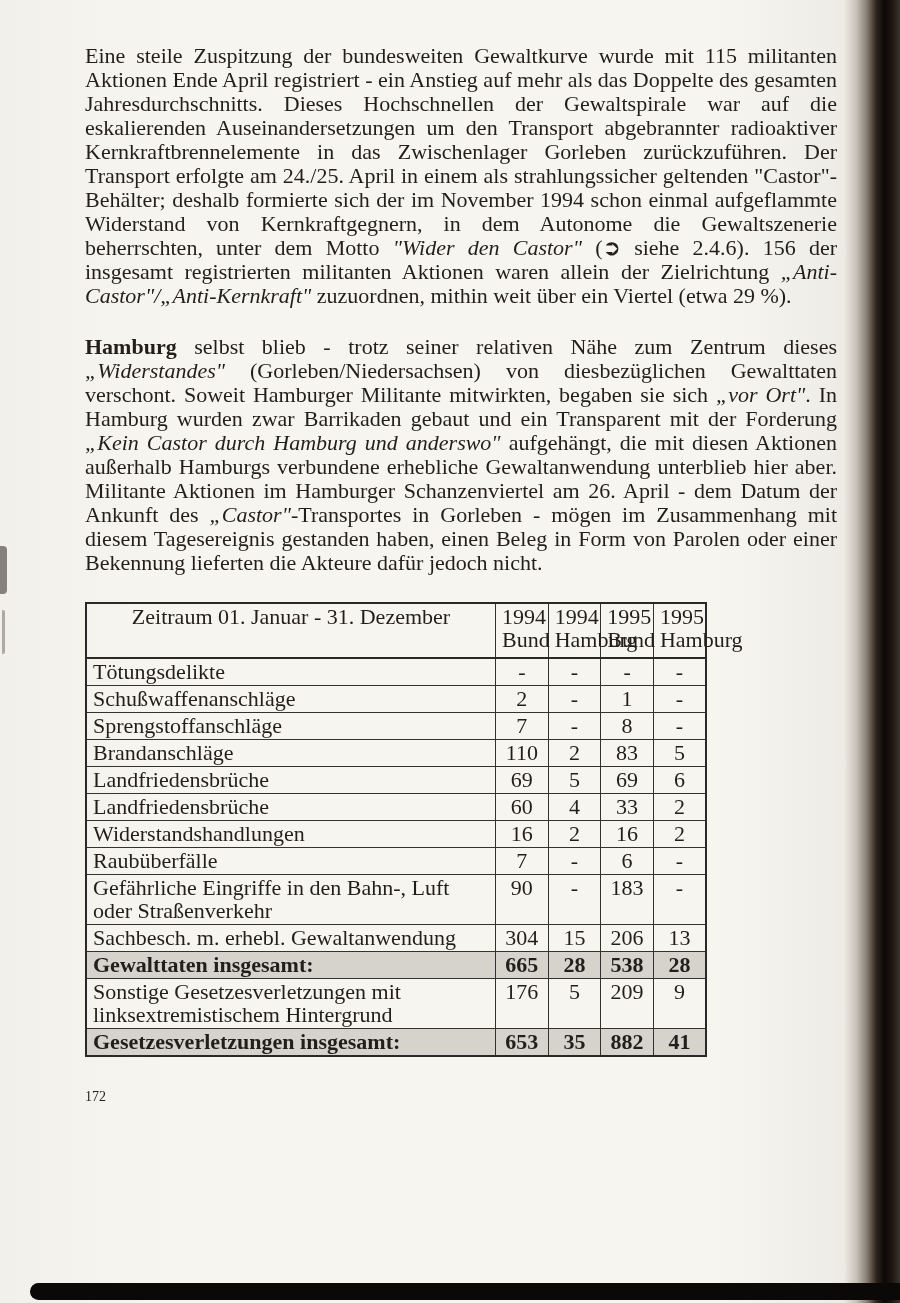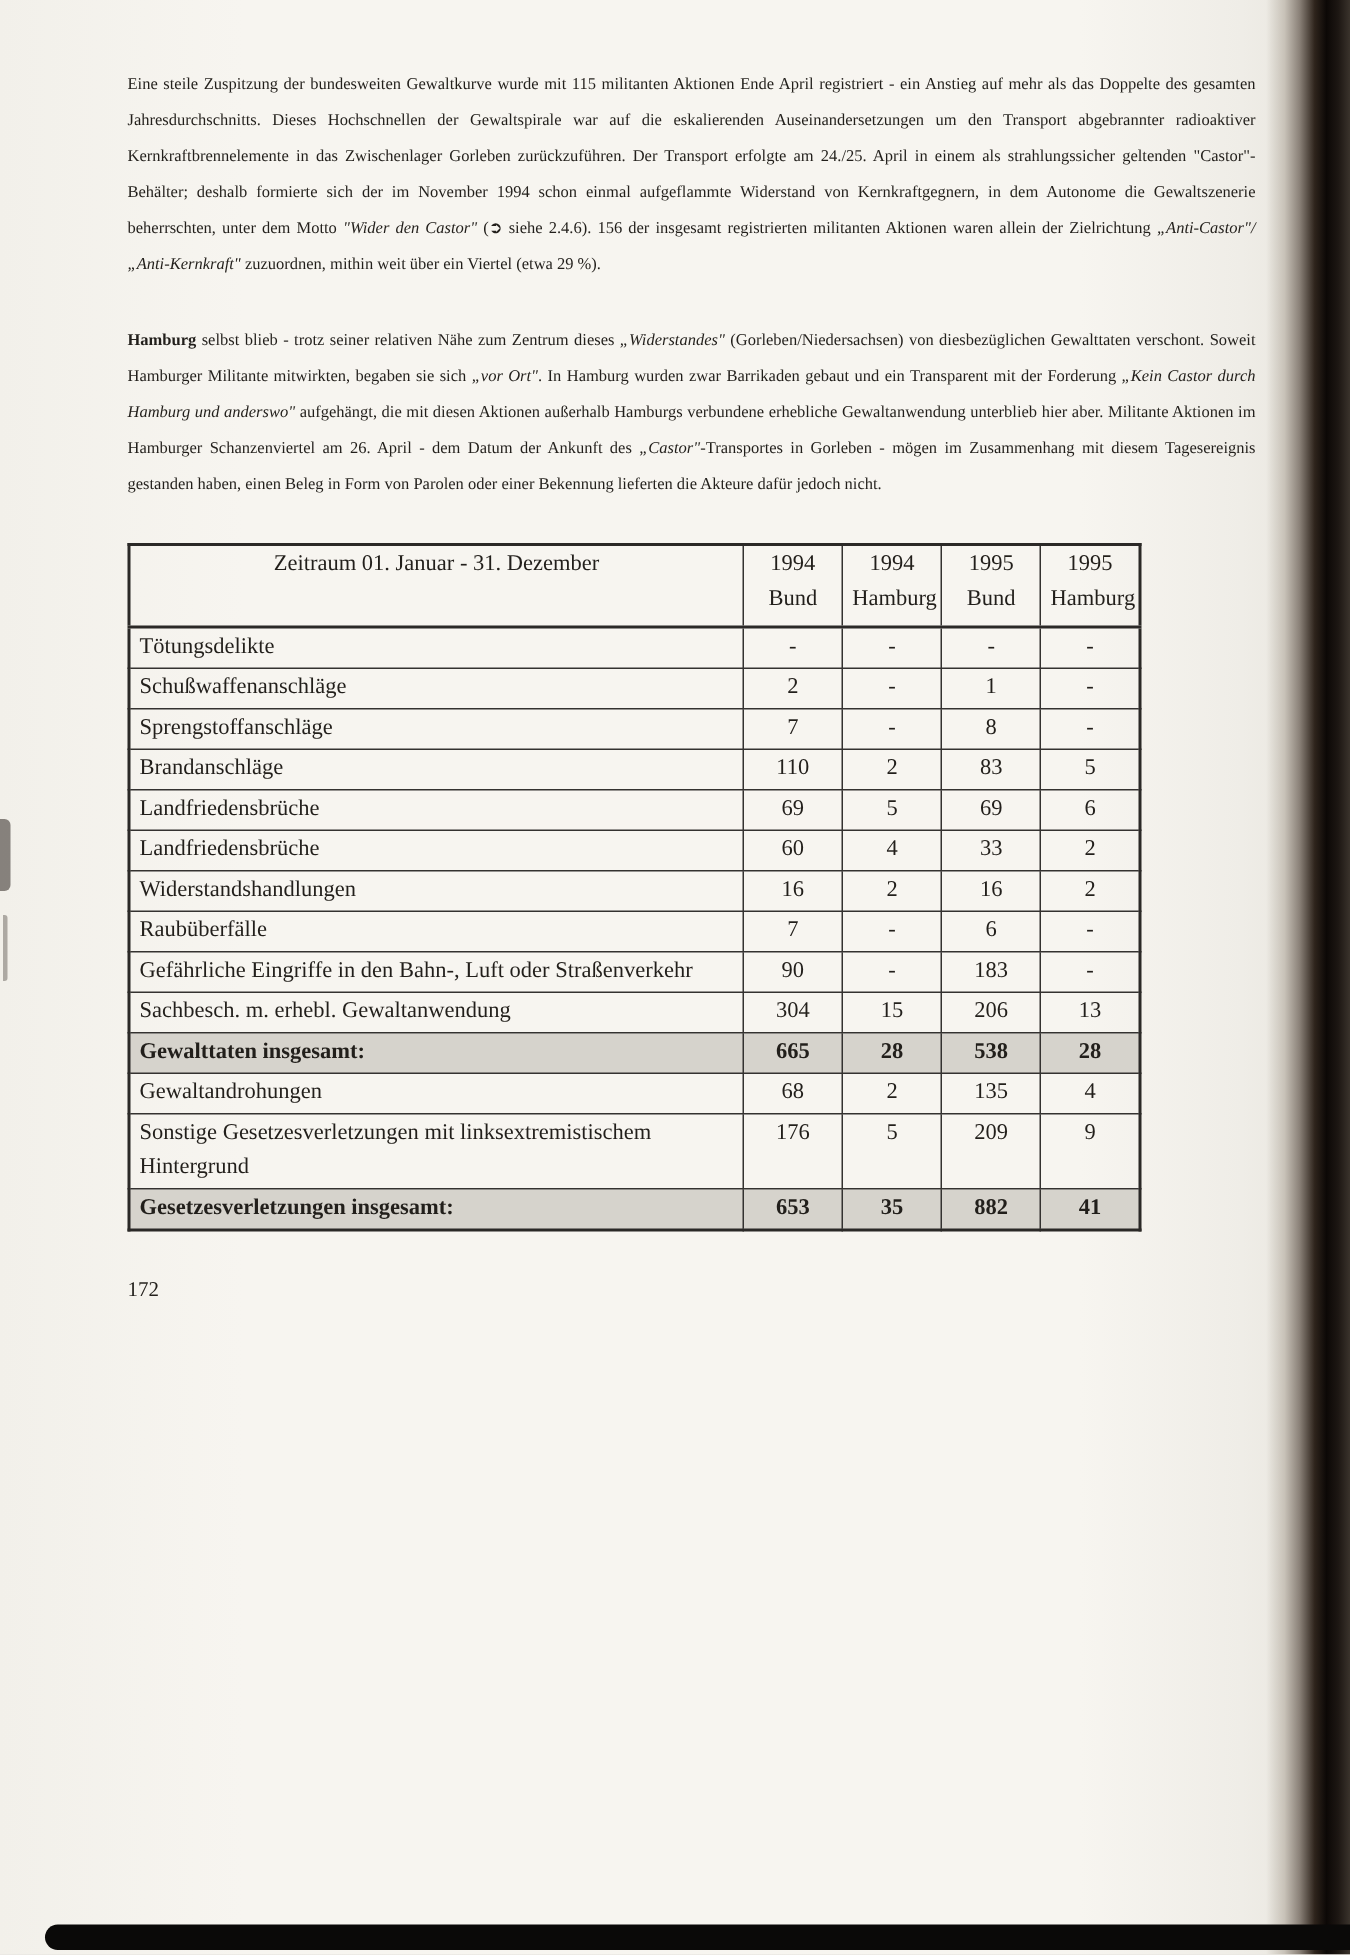--- a/index.html
+++ b/index.html
@@ -19,31 +19,31 @@
     color: #221f1b;
   }
   .content {
     position: absolute;
     left: 85px;
     top: 44px;
     width: 752px;
   }
   .para {
     margin: 0 0 27px 0;
-    font-size: 11px;
+    font-size: 22px;
     line-height: 24px;
     text-align: justify;
   }
   .para span.b { font-weight: 700; }
   .para span.i { font-style: italic; }
   table.stats {
     border-collapse: collapse;
-    width: 676px;
+    width: 622px;
     margin-top: 1px;
-    font-size: 15px;
+    font-size: 22px;
     line-height: 23px;
     table-layout: fixed;
   }
   table.stats th, table.stats td {
     border: 1px solid #343230;
     padding: 1px 6px 2px 6px;
     vertical-align: top;
     background: transparent;
   }
   table.stats { border: 2px solid #2b2927; }
@@ -208,27 +208,20 @@
             <td class="val">13</td>
           </tr>
           <tr class="total">
             <td class="lbl">Gewalttaten insgesamt:</td>
             <td class="val">665</td>
             <td class="val">28</td>
             <td class="val">538</td>
             <td class="val">28</td>
           </tr>
           <tr>
-            <td class="lbl">Gewaltandrohungen</td>
-            <td class="val">68</td>
-            <td class="val">2</td>
-            <td class="val">135</td>
-            <td class="val">4</td>
-          </tr>
-          <tr>
             <td class="lbl">Sonstige Gesetzesverletzungen mit linksextremistischem Hintergrund</td>
             <td class="val">176</td>
             <td class="val">5</td>
             <td class="val">209</td>
             <td class="val">9</td>
           </tr>
           <tr class="total">
             <td class="lbl">Gesetzesverletzungen insgesamt:</td>
             <td class="val">653</td>
             <td class="val">35</td>

